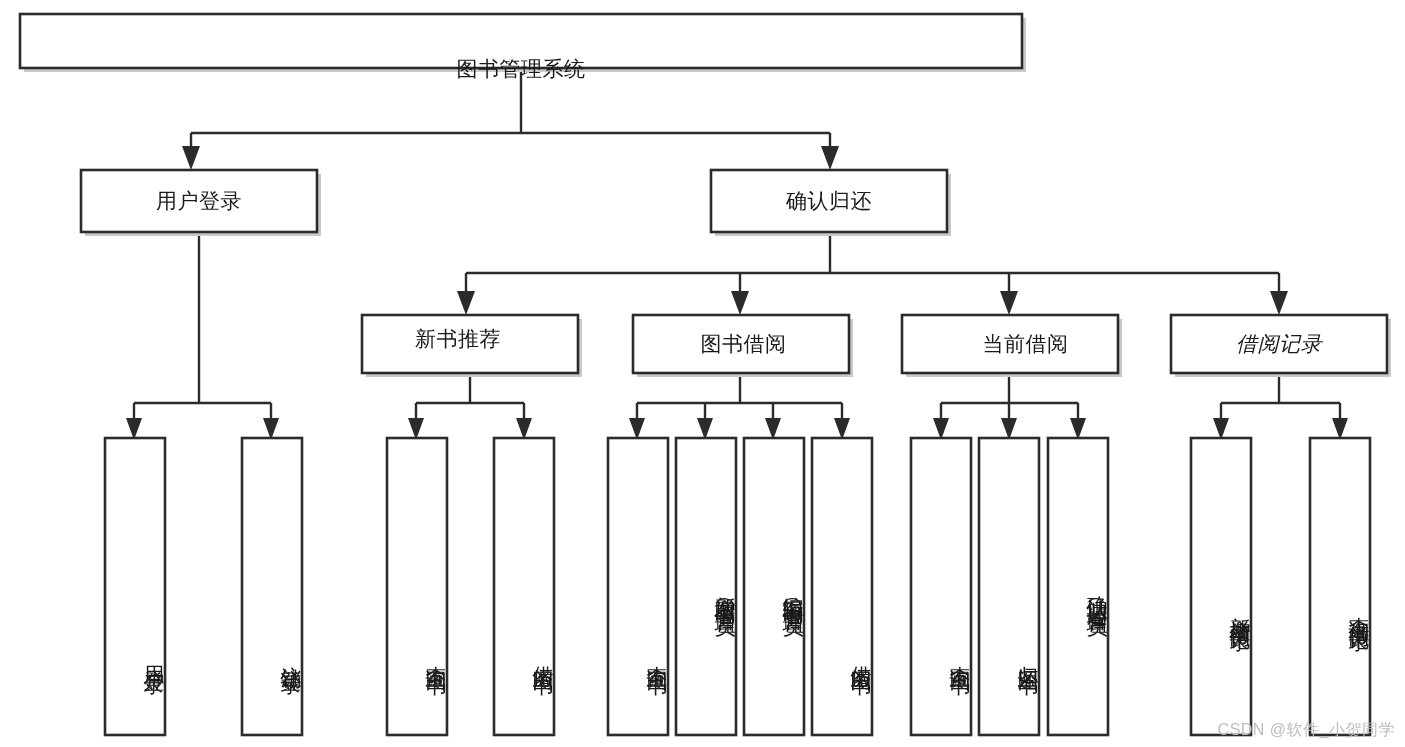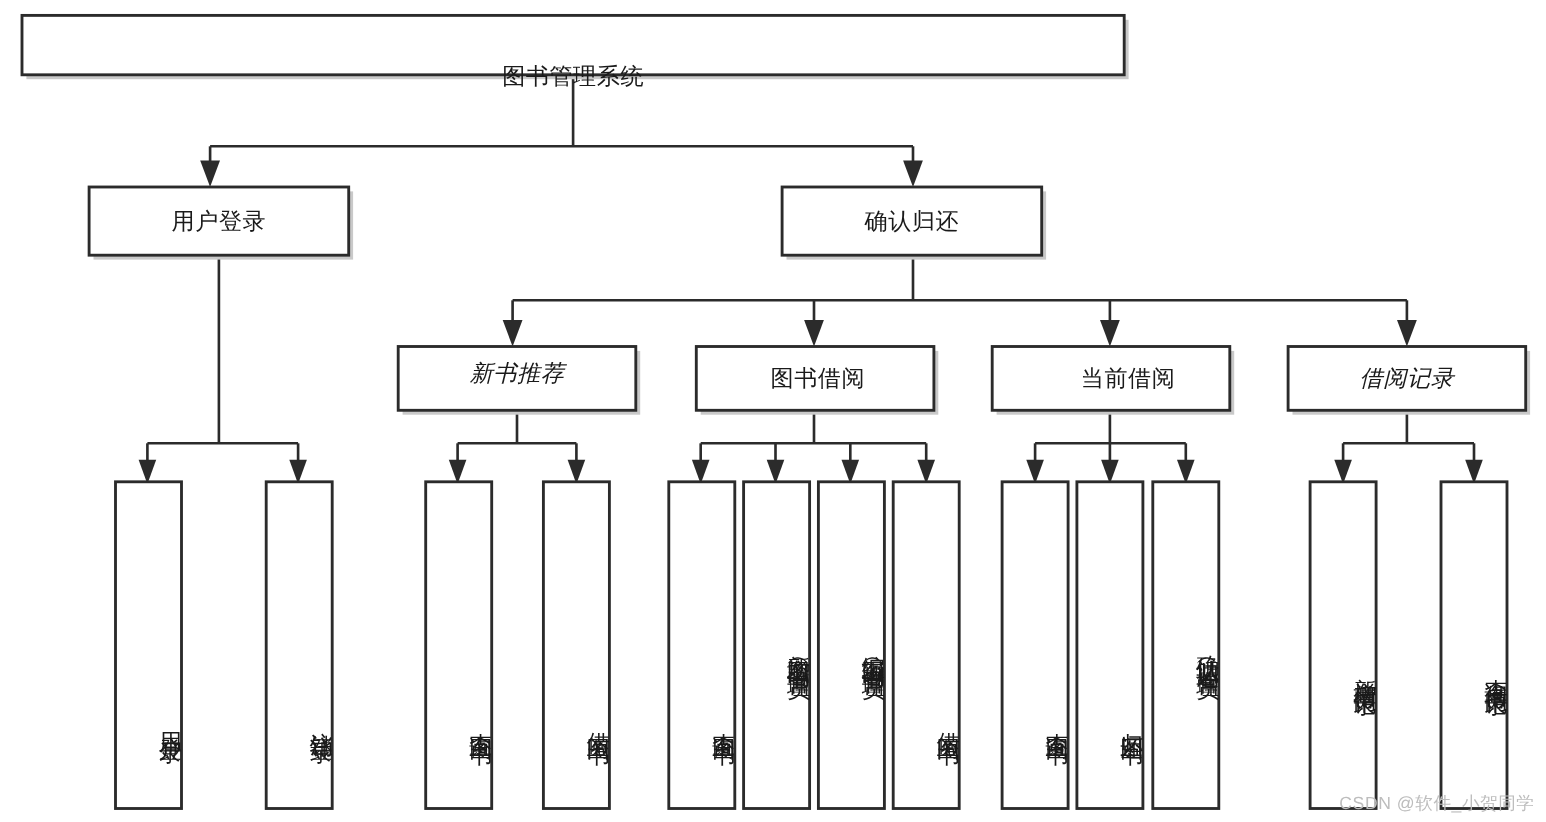--- a/index.html
+++ b/index.html
@@ -196,21 +196,21 @@
     <rect class="node-box" x="1191" y="438" width="60" height="297"></rect>
     <rect class="node-box" x="1310" y="438" width="60" height="297"></rect>
 
   </svg>
 
   <div class="node-label-h" style="left:20px; top:14px; width:1002px; height:54px;margin-top:28px;">图书管理系统</div>
 
   <div class="node-label-h" style="left:81px; top:170px; width:236px; height:62px;">用户登录</div>
   <div class="node-label-h" style="left:711px; top:170px; width:236px; height:62px;">确认归还</div>
 
-  <div class="node-label-h" style="left:362px; top:315px; width:216px; height:48px;font-style:italic;">新书推荐</div>
+  <div class="node-label-h" style="left:350px; top:315px; width:216px; height:48px;">新书推荐</div>
   <div class="node-label-h" style="left:633px; top:315px; width:221px; height:58px;border-radius:29px;">图书借阅</div>
   <div class="node-label-h" style="left:902px; top:315px; width:247px; height:58px;text-align:center;">当前借阅</div>
   <div class="node-label-h" style="left:1171px; top:315px; width:216px; height:58px;font-style:italic;">借阅记录</div>
 
   <div class="node-label-v" style="left:105px; top:438px; width:60px; height:297px; padding-top:68px;">用户登录</div>
   <div class="node-label-v" style="left:242px; top:438px; width:60px; height:297px; padding-top:68px;">注销登录</div>
 
   <div class="node-label-v" style="left:387px; top:438px; width:60px; height:297px; padding-top:68px;">查询图书</div>
   <div class="node-label-v" style="left:494px; top:438px; width:60px; height:297px; padding-top:68px;">借阅图书</div>
 

